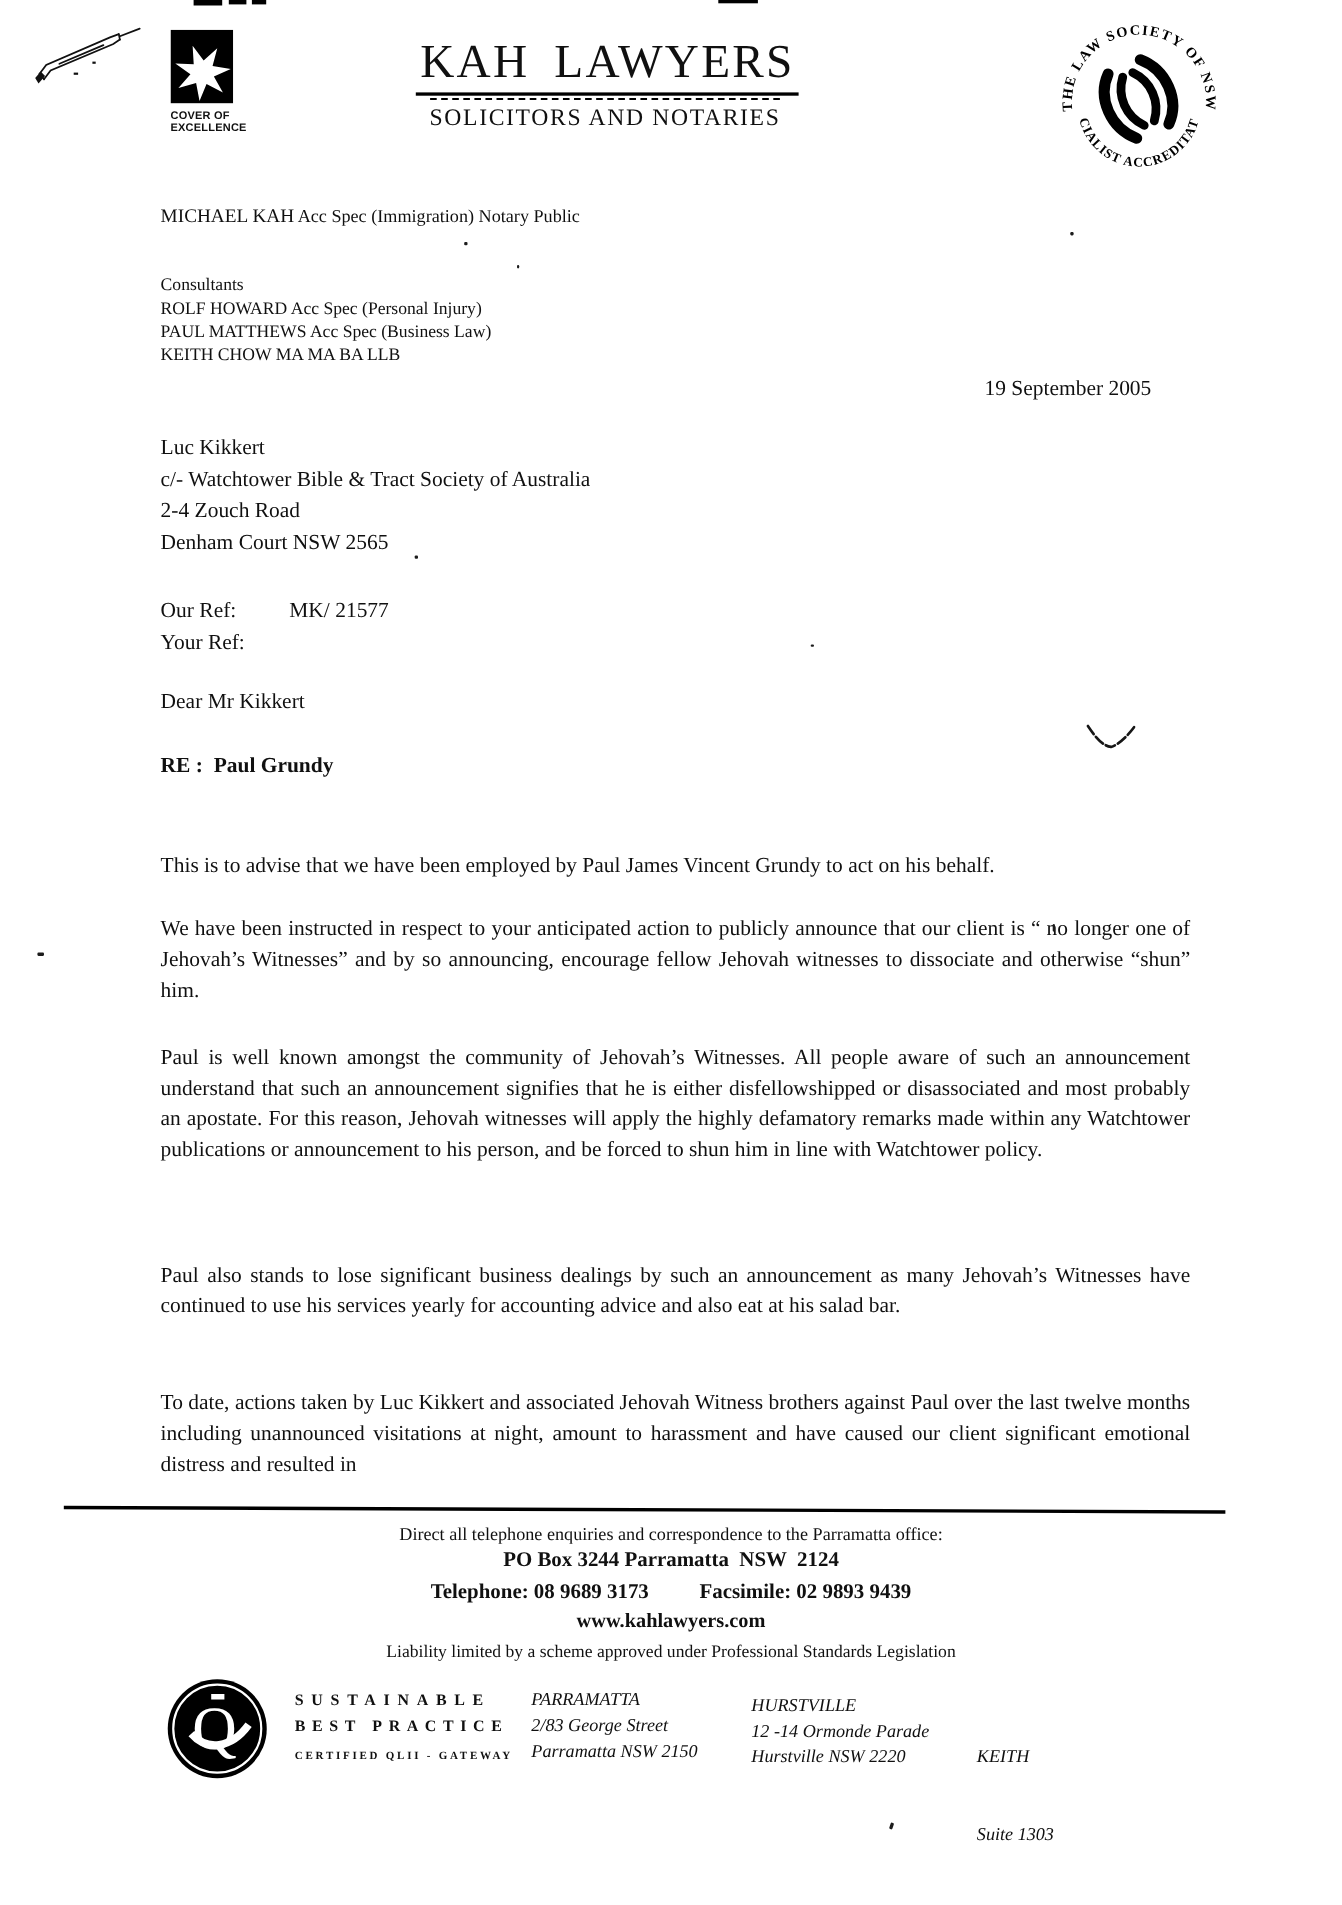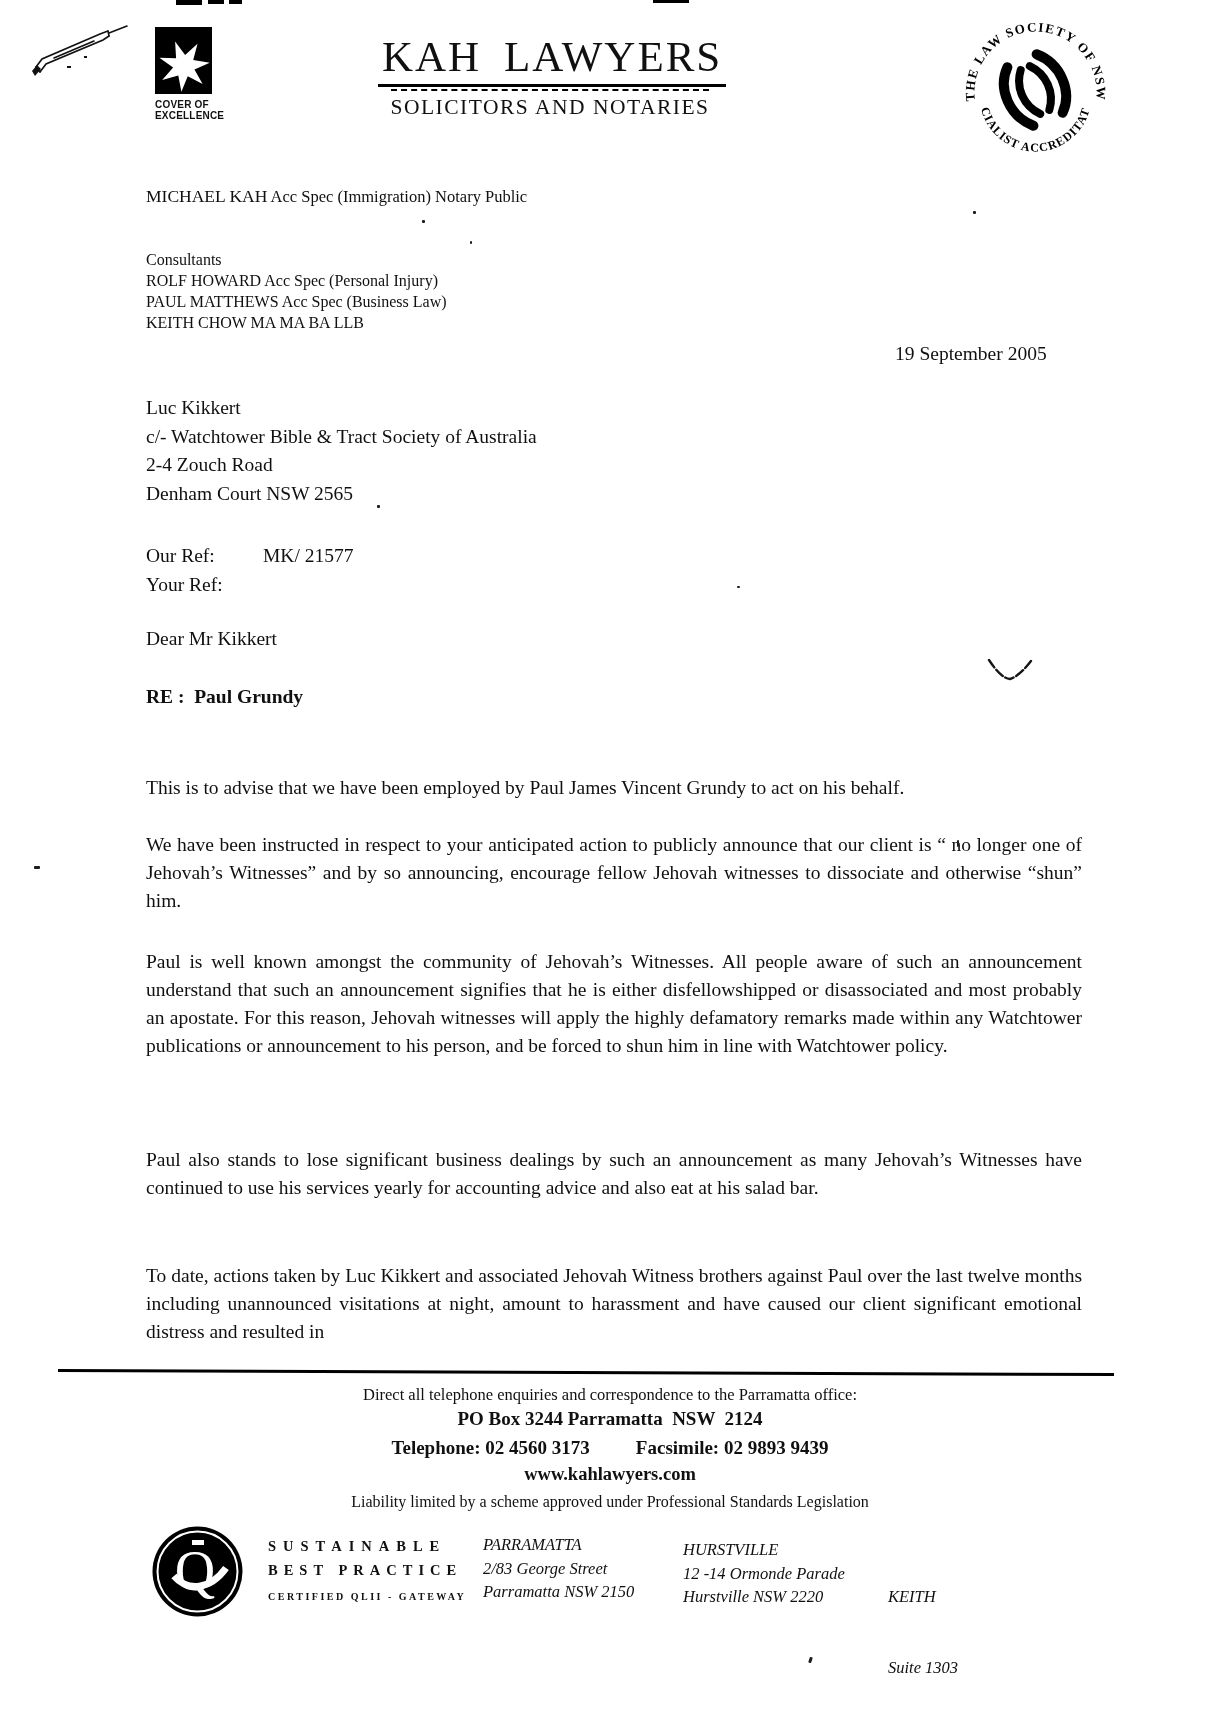--- a/index.html
+++ b/index.html
@@ -164,21 +164,21 @@
   <div class="body-par" style="top:831px;">We have been instructed in respect to your anticipated action to publicly announce that our client is “ no longer one of Jehovah’s Witnesses” and by so announcing, encourage fellow Jehovah witnesses to dissociate and otherwise “shun” him.</div>
   <div class="body-par" style="top:948px;">Paul is well known amongst the community of Jehovah’s Witnesses. All people aware of such an announcement understand that such an announcement signifies that he is either disfellowshipped or disassociated and most probably an apostate. For this reason, Jehovah witnesses will apply the highly defamatory remarks made within any Watchtower publications or announcement to his person, and be forced to shun him in line with Watchtower policy.</div>
   <div class="body-par" style="top:1146px;">Paul also stands to lose significant business dealings by such an announcement as many Jehovah’s Witnesses have continued to use his services yearly for accounting advice and also eat at his salad bar.</div>
   <div class="body-par" style="top:1262px;">To date, actions taken by Luc Kikkert and associated Jehovah Witness brothers against Paul over the last twelve months including unannounced visitations at night, amount to harassment and have caused our client significant emotional distress and resulted in</div>
 
   <div class="divider"></div>
 
   <div class="foot-center foot-sm" style="top:1385px;">Direct all telephone enquiries and correspondence to the Parramatta office:</div>
   <div class="foot-center foot-bold" style="top:1408px;">PO Box 3244 Parramatta  NSW  2124</div>
   <div class="foot-center" style="top:1437px;">
-    <span class="foot-bold">Telephone: 02 4560 3173</span><span class="foot-gap"></span><span class="foot-bold">Facsimile: 02 9893 9439</span>
+    <span class="foot-bold">Telephone: 08 9689 3173</span><span class="foot-gap"></span><span class="foot-bold">Facsimile: 02 9893 9439</span>
   </div>
   <div class="foot-center" style="top:1493px;font-size:16px;">Liability limited by a scheme approved under Professional Standards Legislation</div>
   <div class="foot-center foot-bold" style="top:1464px;font-size:18.5px;">www.kahlawyers.com</div>
 
   <svg class="ql-logo" width="95" height="95" viewBox="0 0 95 95">
     <circle cx="47.5" cy="47.5" r="45" fill="#000"></circle>
     <circle cx="47.5" cy="47.5" r="40" fill="none" stroke="#fff" stroke-width="2"></circle>
     <text x="45" y="66" text-anchor="middle" font-family="Liberation Serif, serif" font-size="56" fill="#fff">Q</text>
     <path d="M24,52 C38,68 60,66 76,44" stroke="#fff" stroke-width="7" fill="none"></path>
     <rect x="42" y="16" width="12" height="5" fill="#fff"></rect>

